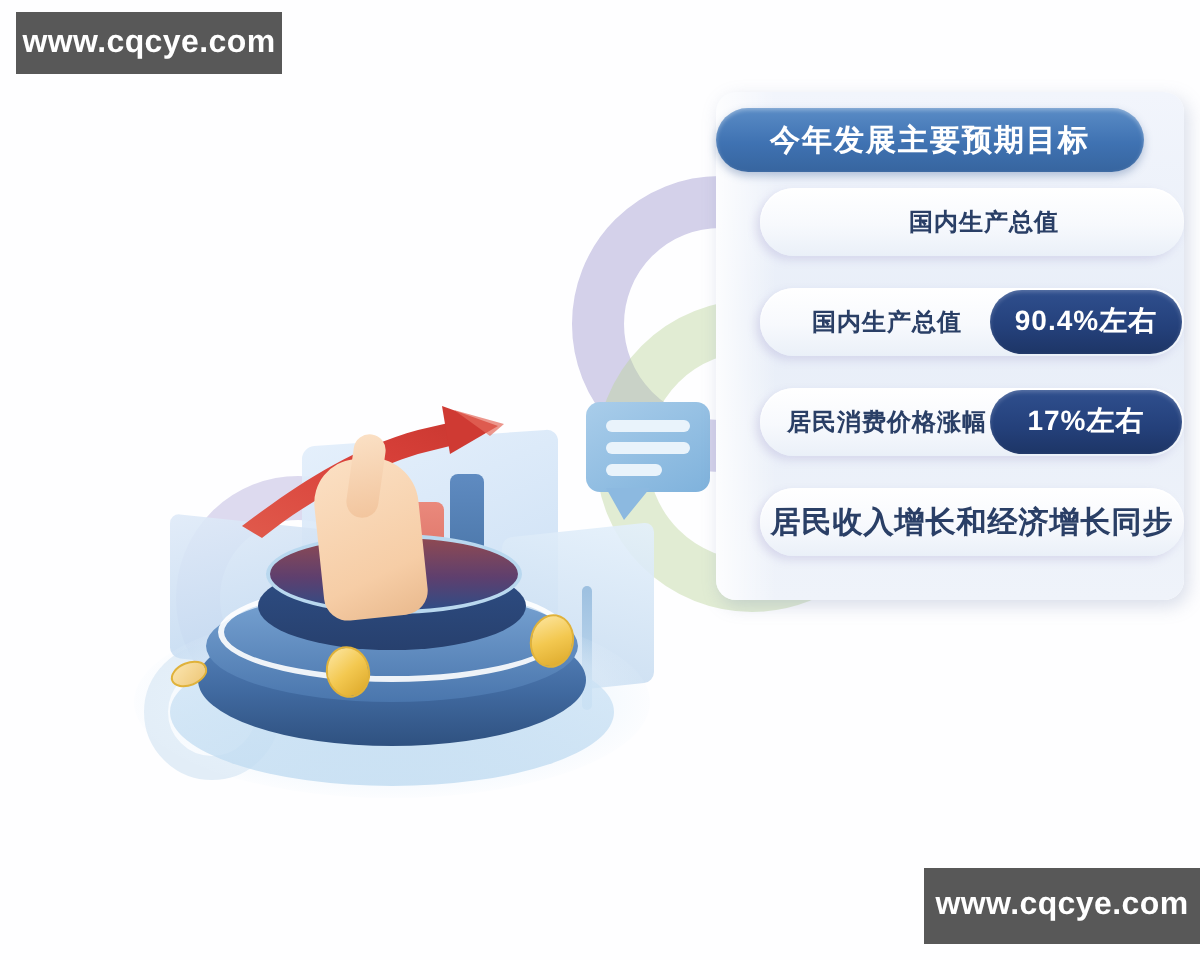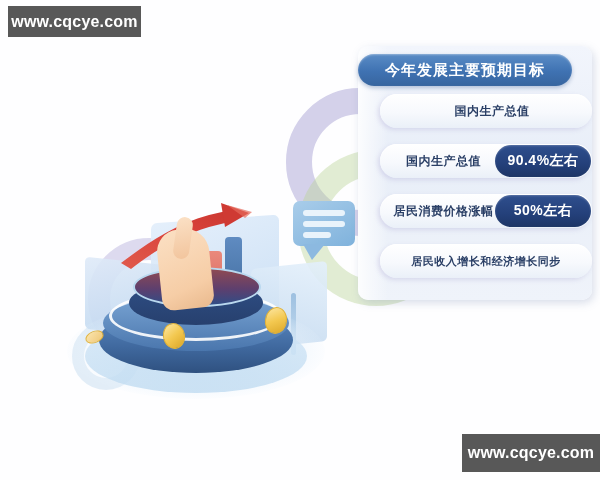--- a/index.html
+++ b/index.html
@@ -313,21 +313,21 @@
     align-items: center;
     justify-content: center;
     color: #ffffff;
     font-size: 14px;
     font-weight: bold;
     letter-spacing: .5px;
     white-space: nowrap;
   }
   .goal-row.wide .goal-label {
     padding-left: 0;
-    font-size: 11px;
+    font-size: 15px;
   }
 </style>
 </head>
 <body>
 
 <div id="stage">
 
   <div class="ring" id="ring-purple-big"></div>
   <div class="ring" id="ring-green-big"></div>
   <div class="ring" id="ring-purple-left"></div>
@@ -390,21 +390,21 @@
       <span class="goal-label">国内生产总值</span>
     </div>
 
     <div class="goal-row" id="row2">
       <span class="goal-label">国内生产总值</span>
       <span class="goal-value">90.4%左右</span>
     </div>
 
     <div class="goal-row" id="row3">
       <span class="goal-label">居民消费价格涨幅</span>
-      <span class="goal-value">50%左右</span>
+      <span class="goal-value">17%左右</span>
     </div>
 
     <div class="goal-row wide" id="row4">
       <span class="goal-label">居民收入增长和经济增长同步</span>
     </div>
   </div>
 
   <div class="watermark" id="wm-top">www.cqcye.com</div>
 
   <div class="watermark" id="wm-bottom">www.cqcye.com</div>

